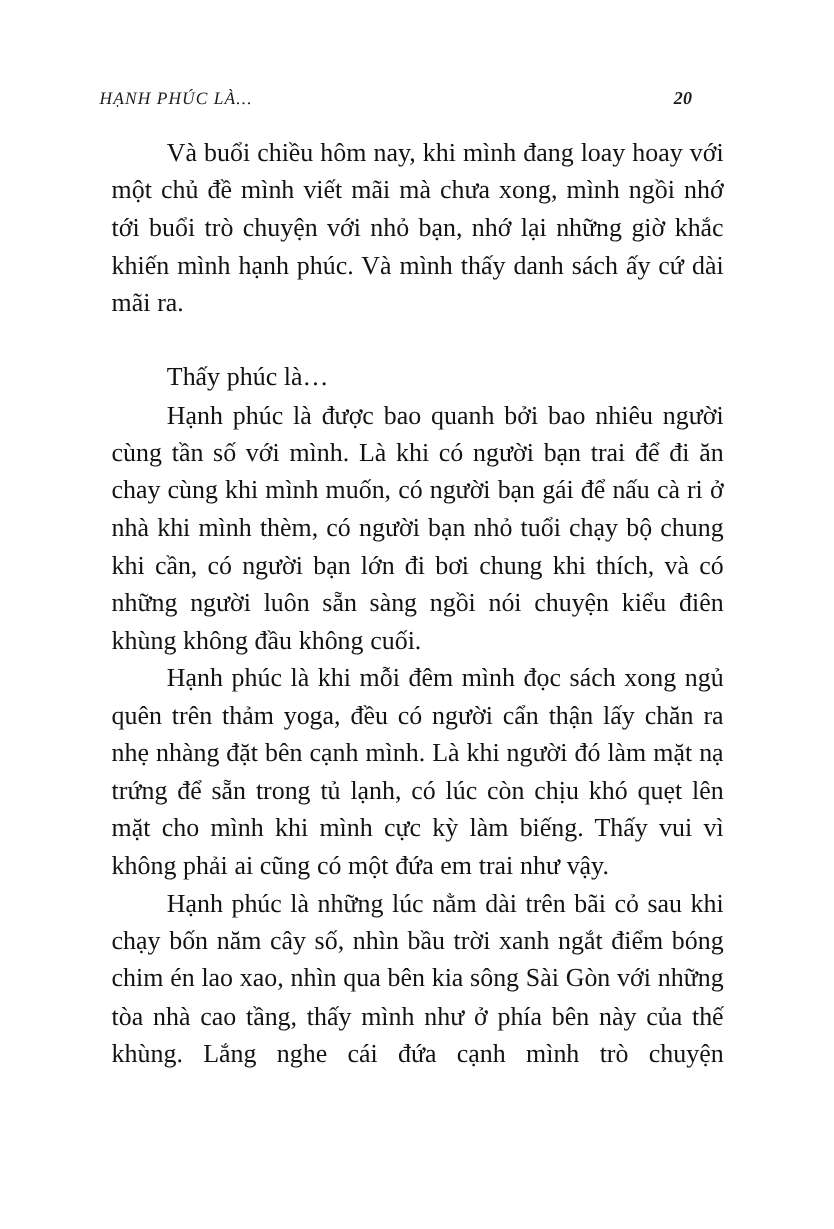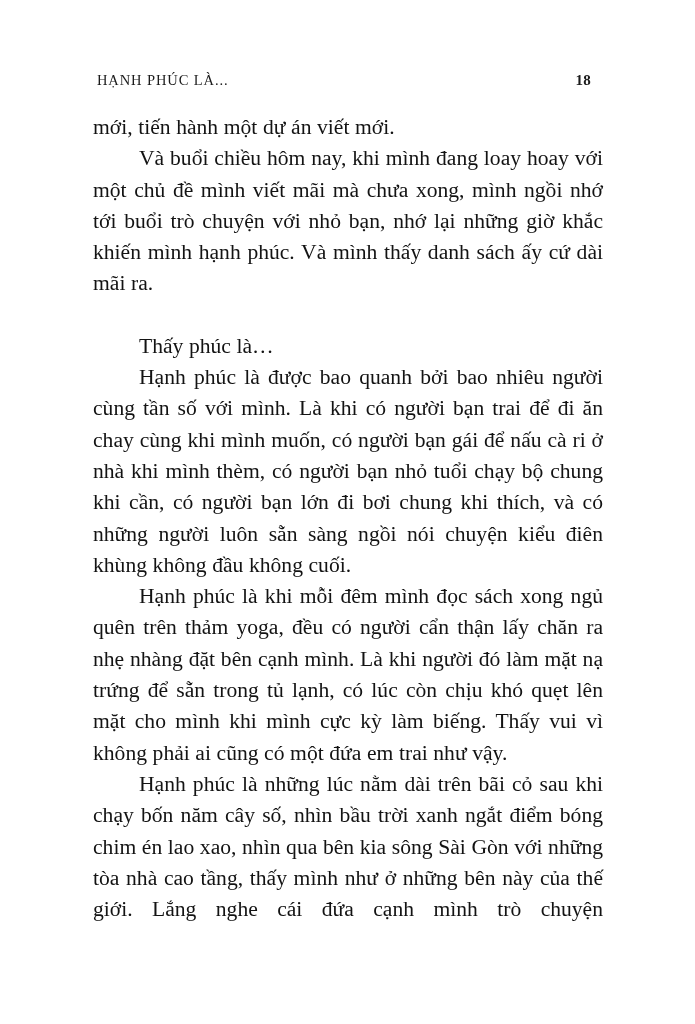--- a/index.html
+++ b/index.html
@@ -21,27 +21,28 @@
     left: 0;
     top: 0;
     width: 695px;
     height: 1024px;
     background: #ffffff;
   }
 
   
   .running-head {
     position: absolute;
-    left: 97px;
+    left: 83px;
     top: 68px;
     width: 509px;
     height: 24px;
     display: flex;
-    align-items: center;
+    align-items: flex-end;
     justify-content: space-between;
+    font-style: italic;
   }
   .running-head-title {
     font-family: "Liberation Serif", "DejaVu Serif", serif;
     font-size: 14.5px;
     letter-spacing: 0.9px;
     color: #1b1b1b;
     white-space: nowrap;
     font-variant: small-caps;
     text-transform: uppercase;
   }
@@ -83,34 +84,33 @@
     height: 31px;
   }
 </style>
 </head>
 <body>
 
 <div class="page">
 
   <div class="running-head">
     <span class="running-head-title">HẠNH PHÚC LÀ...</span>
-    <span class="page-number">18</span>
+    <span class="page-number">20</span>
   </div>
 
   <div class="text-block">
 
-    <p class="para">mới, tiến hành một dự án viết mới.</p>
 
     <p class="para indent">Và buổi chiều hôm nay, khi mình đang loay hoay với một chủ đề mình viết mãi mà chưa xong, mình ngồi nhớ tới buổi trò chuyện với nhỏ bạn, nhớ lại những giờ khắc khiến mình hạnh phúc. Và mình thấy danh sách ấy cứ dài mãi ra.</p>
 
     <div class="para-gap"></div>
 
     <p class="para indent">Thấy phúc là…</p>
 
     <p class="para indent">Hạnh phúc là được bao quanh bởi bao nhiêu người cùng tần số với mình. Là khi có người bạn trai để đi ăn chay cùng khi mình muốn, có người bạn gái để nấu cà ri ở nhà khi mình thèm, có người bạn nhỏ tuổi chạy bộ chung khi cần, có người bạn lớn đi bơi chung khi thích, và có những người luôn sẵn sàng ngồi nói chuyện kiểu điên khùng không đầu không cuối.</p>
 
     <p class="para indent">Hạnh phúc là khi mỗi đêm mình đọc sách xong ngủ quên trên thảm yoga, đều có người cẩn thận lấy chăn ra nhẹ nhàng đặt bên cạnh mình. Là khi người đó làm mặt nạ trứng để sẵn trong tủ lạnh, có lúc còn chịu khó quẹt lên mặt cho mình khi mình cực kỳ làm biếng. Thấy vui vì không phải ai cũng có một đứa em trai như vậy.</p>
 
-    <p class="para indent last-line-left">Hạnh phúc là những lúc nằm dài trên bãi cỏ sau khi chạy bốn năm cây số, nhìn bầu trời xanh ngắt điểm bóng chim én lao xao, nhìn qua bên kia sông Sài Gòn với những tòa nhà cao tầng, thấy mình như ở những bên này của thế giới. Lắng nghe cái đứa cạnh mình trò chuyện</p>
+    <p class="para indent last-line-left">Hạnh phúc là những lúc nằm dài trên bãi cỏ sau khi chạy bốn năm cây số, nhìn bầu trời xanh ngắt điểm bóng chim én lao xao, nhìn qua bên kia sông Sài Gòn với những tòa nhà cao tầng, thấy mình như ở phía bên này của thế khùng. Lắng nghe cái đứa cạnh mình trò chuyện</p>
 
   </div>
 
 </div>
 
 </body></html>

